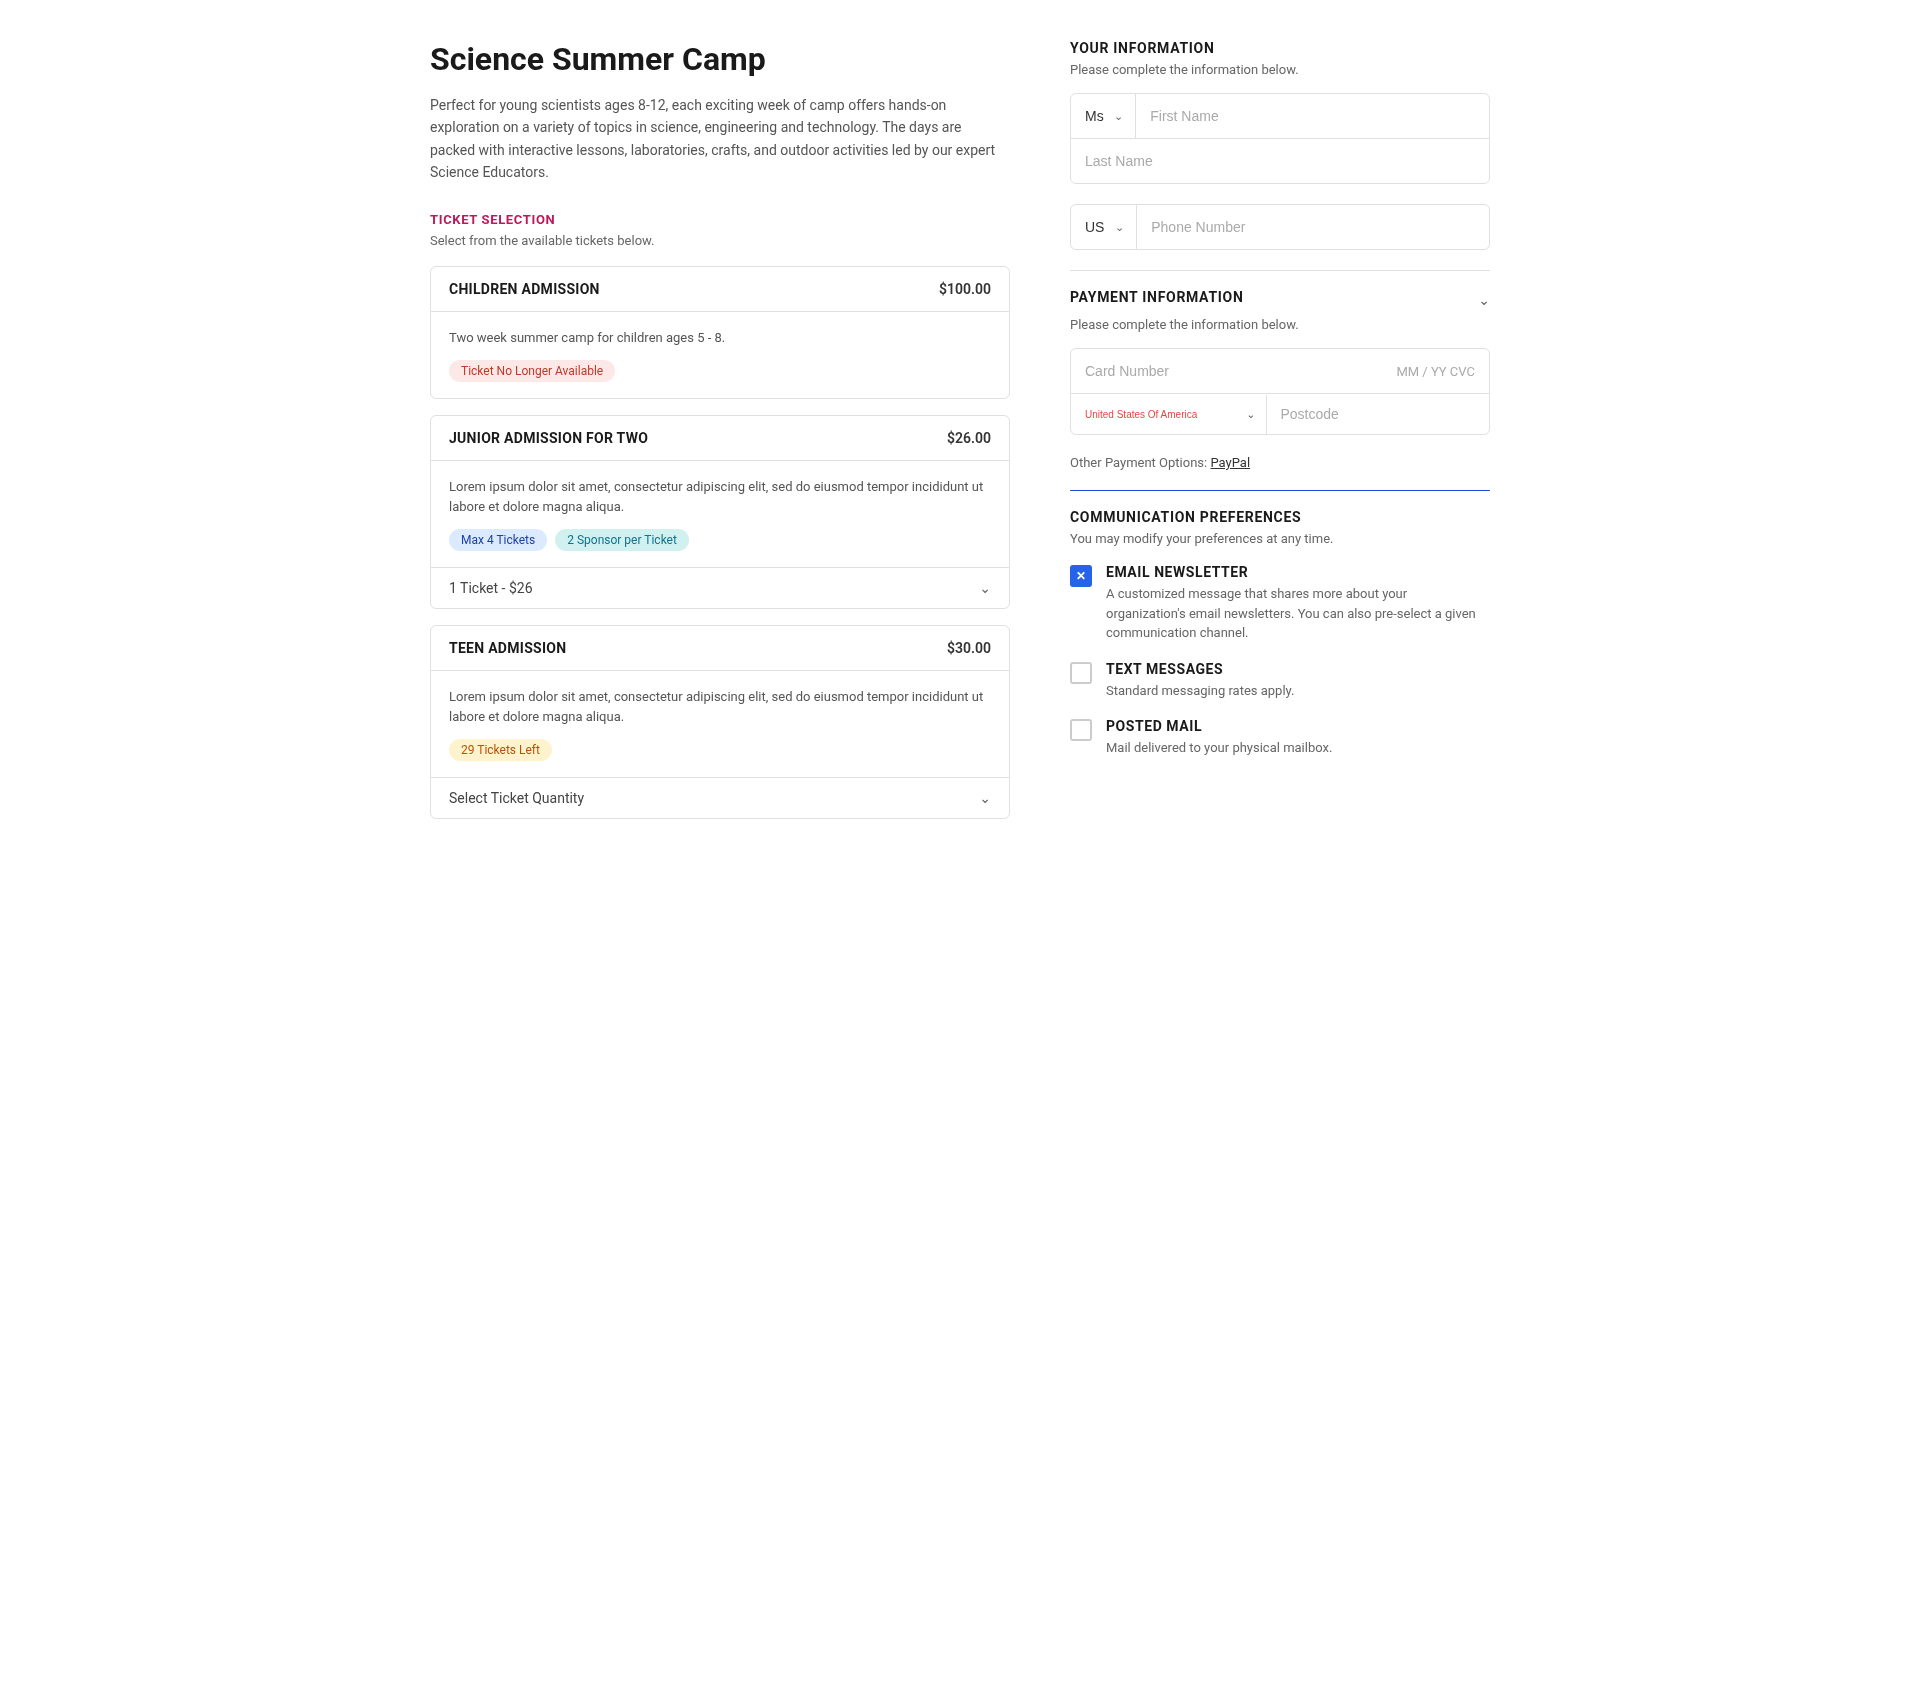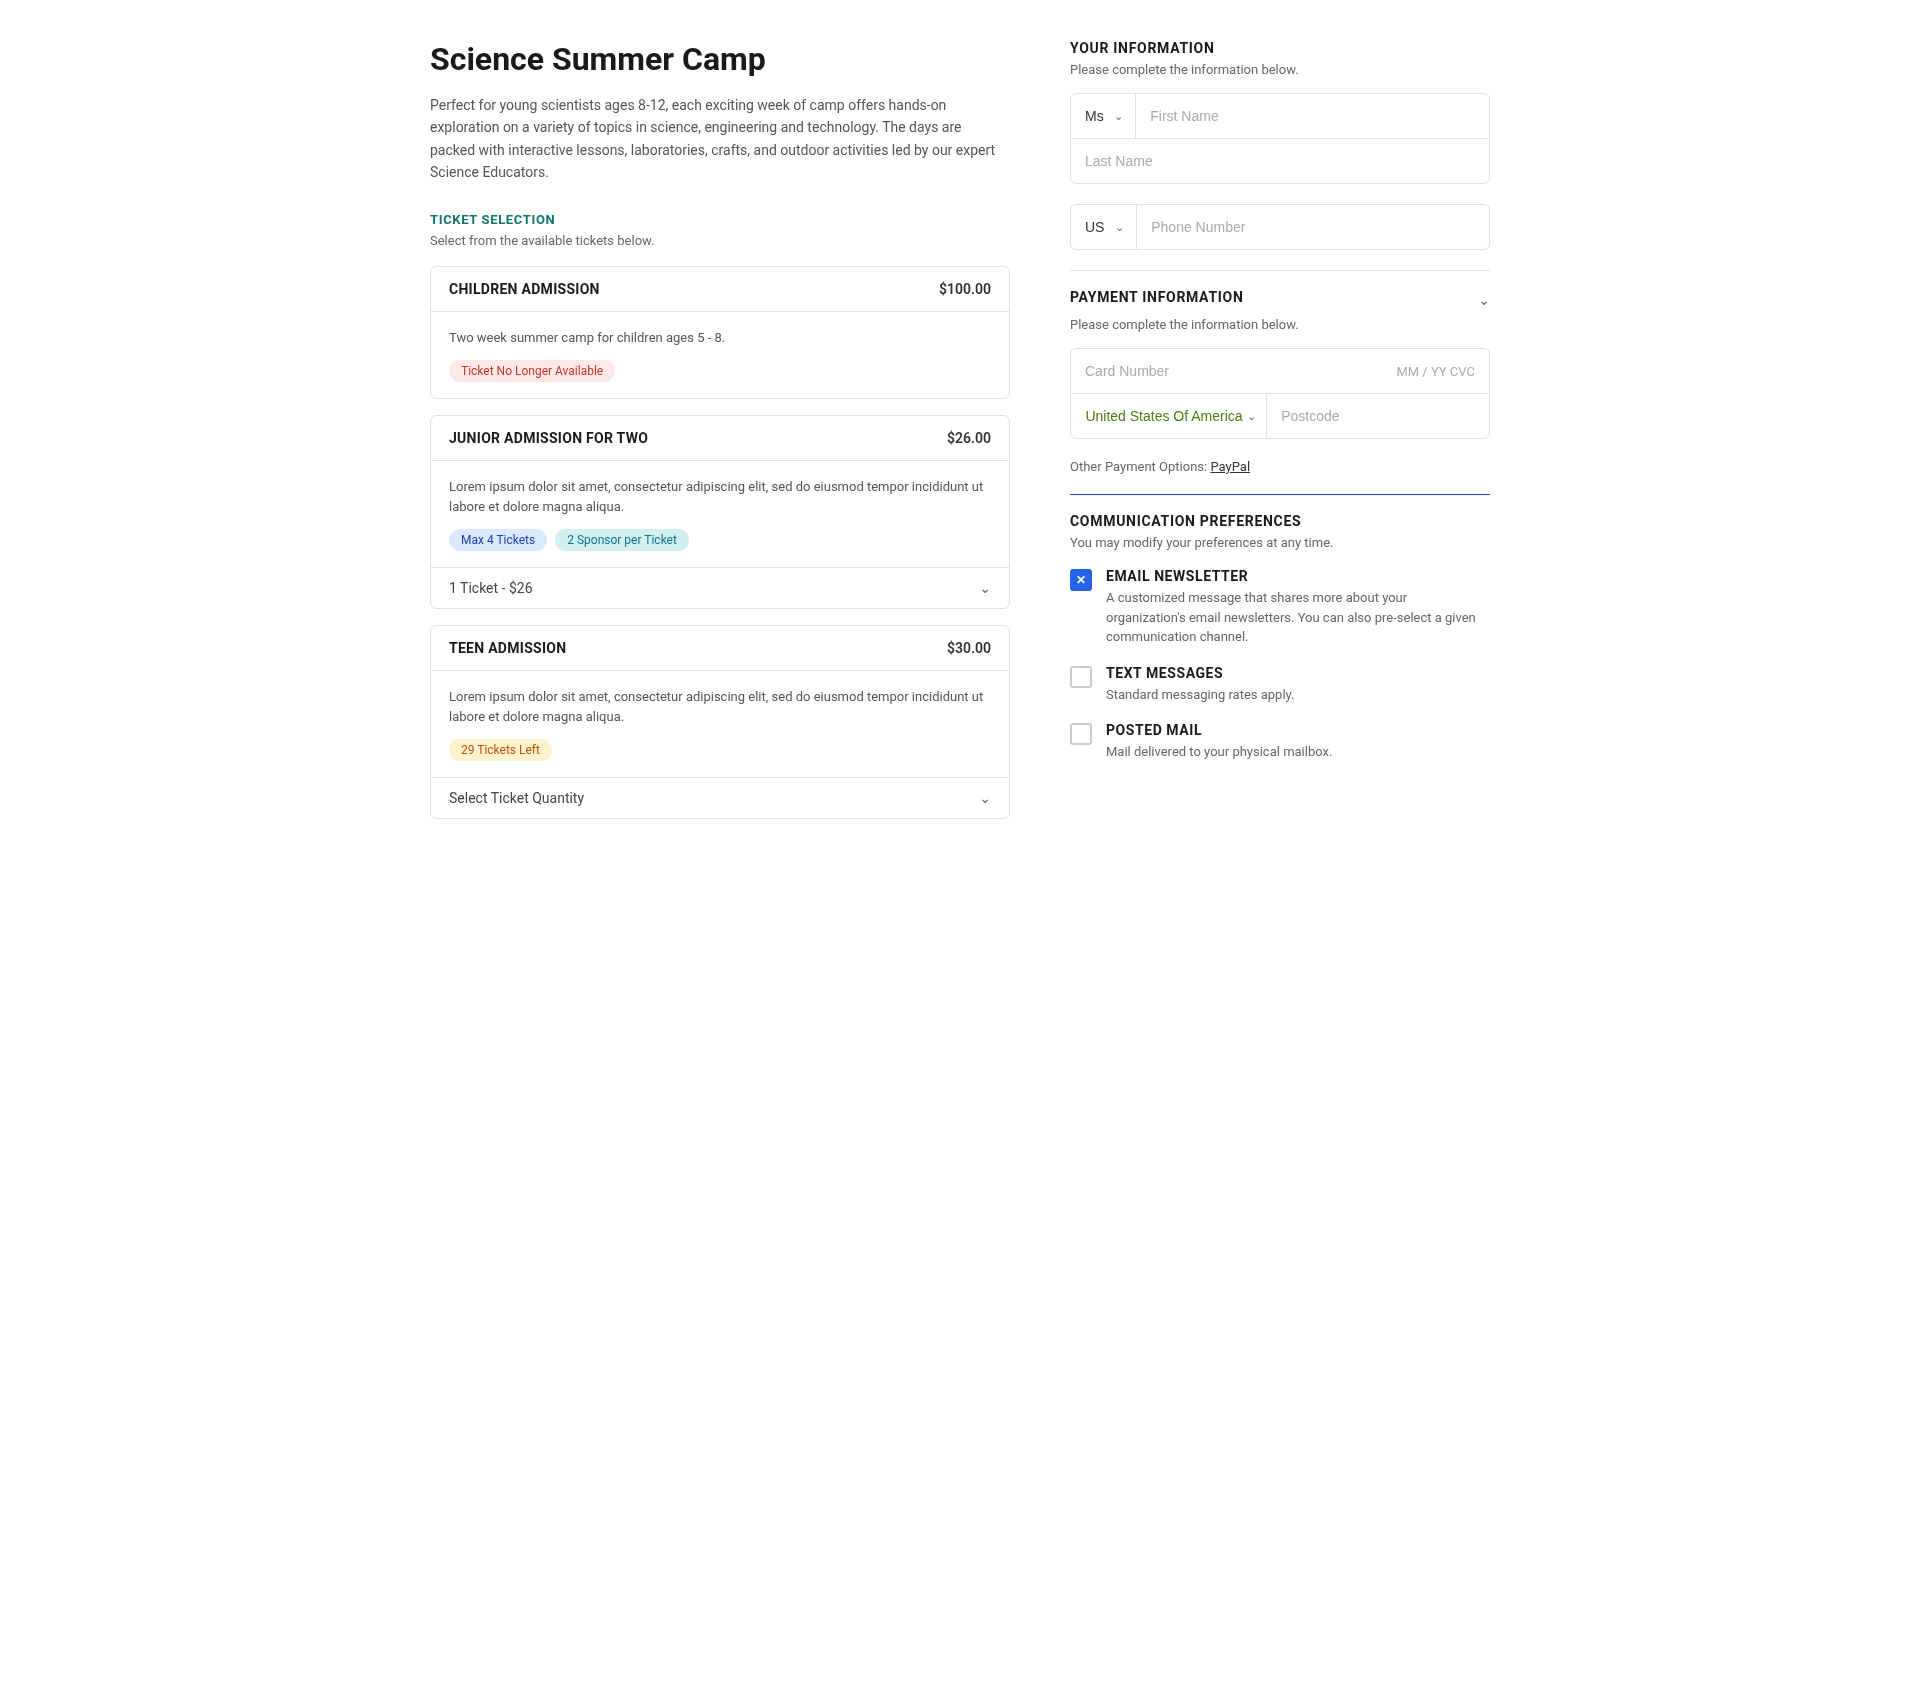--- a/index.html
+++ b/index.html
@@ -35,21 +35,21 @@
     .event-description {
       color: #555;
       line-height: 1.6;
       margin-bottom: 28px;
       font-size: 14px;
     }
     .section-label {
       font-size: 13px;
       font-weight: 700;
       letter-spacing: 0.05em;
-      color: #0f766e;
+      color: #be185d;
       margin-bottom: 6px;
       text-transform: uppercase;
     }
     .section-subtitle {
       font-size: 13px;
       color: #666;
       margin-bottom: 18px;
     }
 
     
@@ -245,28 +245,27 @@
       flex: 1;
       display: flex;
       align-items: center;
       padding: 2px 0;
       border-right: 1px solid #e0e0e0;
     }
     .country-select {
       border: none;
       outline: none;
       background: transparent;
-      font-size: 14px;
-      color: #4d7c0f;
+      font-size: 10px;
+      color: #ef4444;
       padding: 12px 4px 12px 14px;
       cursor: pointer;
       appearance: none;
       -webkit-appearance: none;
       flex: 1;
-      text-align: center;
     }
     .postcode-input {
       flex: 1;
       padding: 12px 14px;
       border: none;
       outline: none;
       font-size: 14px;
       color: #aaa;
       background: transparent;
     }

